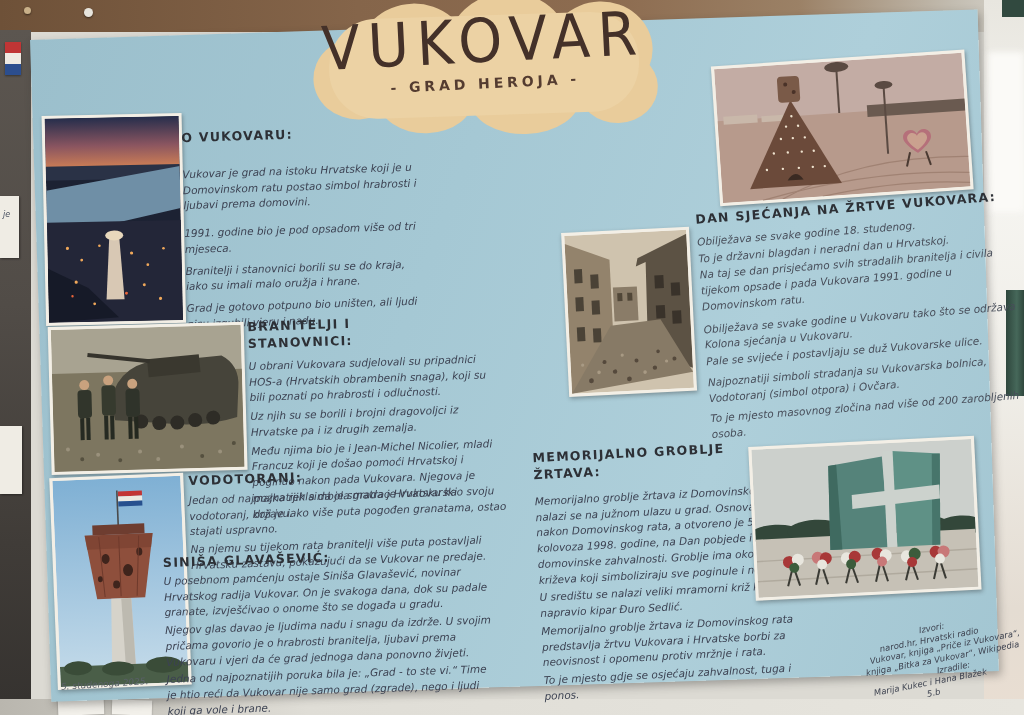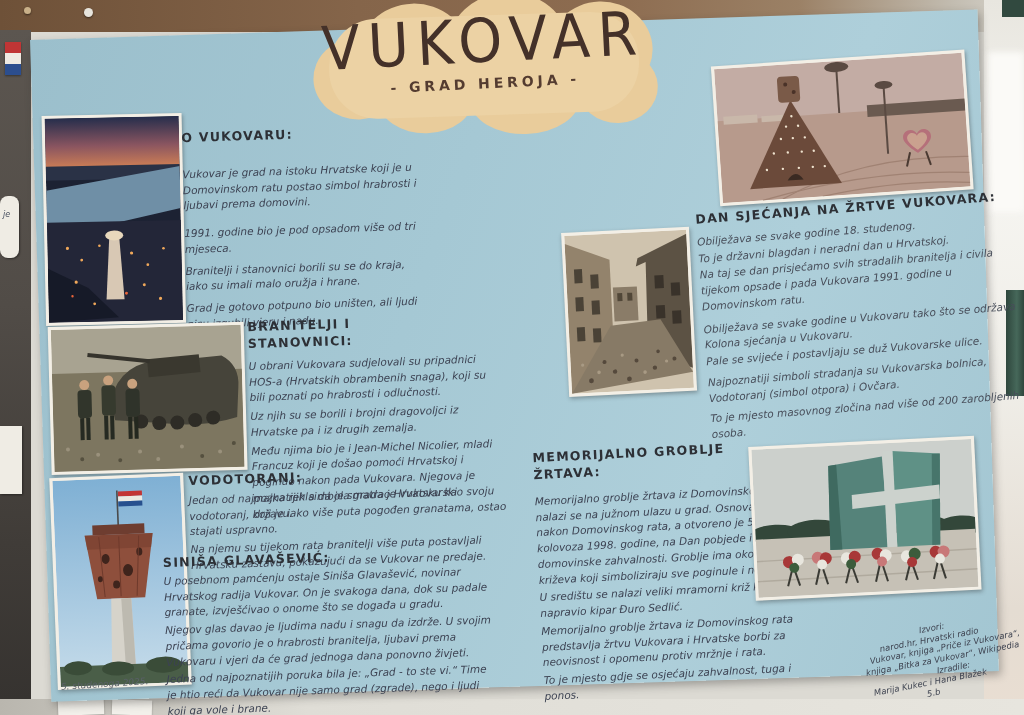--- a/index.html
+++ b/index.html
@@ -56,21 +56,21 @@
 
   <div class="cork"></div>
   <div class="pin" style="left:84px;top:8px;width:9px;height:9px;background:#e8e5dd;"></div>
   <div class="pin" style="left:24px;top:7px;width:7px;height:7px;background:#c9b089;"></div>
   <div class="left-strip"></div>
   <div class="flag-sticker">
     <div style="background:#c03535;"></div>
     <div style="background:#efeae2;"></div>
     <div style="background:#2c4e8e;"></div>
   </div>
-  <div class="scrap" style="left:0;top:196px;width:15px;height:48px;border-radius:8px;"><span>je</span></div>
+  <div class="scrap" style="left:0;top:196px;width:15px;height:48px;"><span>je</span></div>
   <div class="scrap" style="left:0;top:426px;width:18px;height:54px;"></div>
   <div class="right-wall"></div>
   <div class="glare"></div>
   <div class="green-frame-top"></div>
   <div class="green-frame-mid"></div>
   <div class="bottom-wall"></div>
   <div class="paper" style="left:58px;top:698px;width:46px;height:17px;transform:rotate(-2deg);"></div>
   <div class="paper" style="left:112px;top:700px;width:40px;height:15px;transform:rotate(1.5deg);"></div>
 
   <div class="poster">

